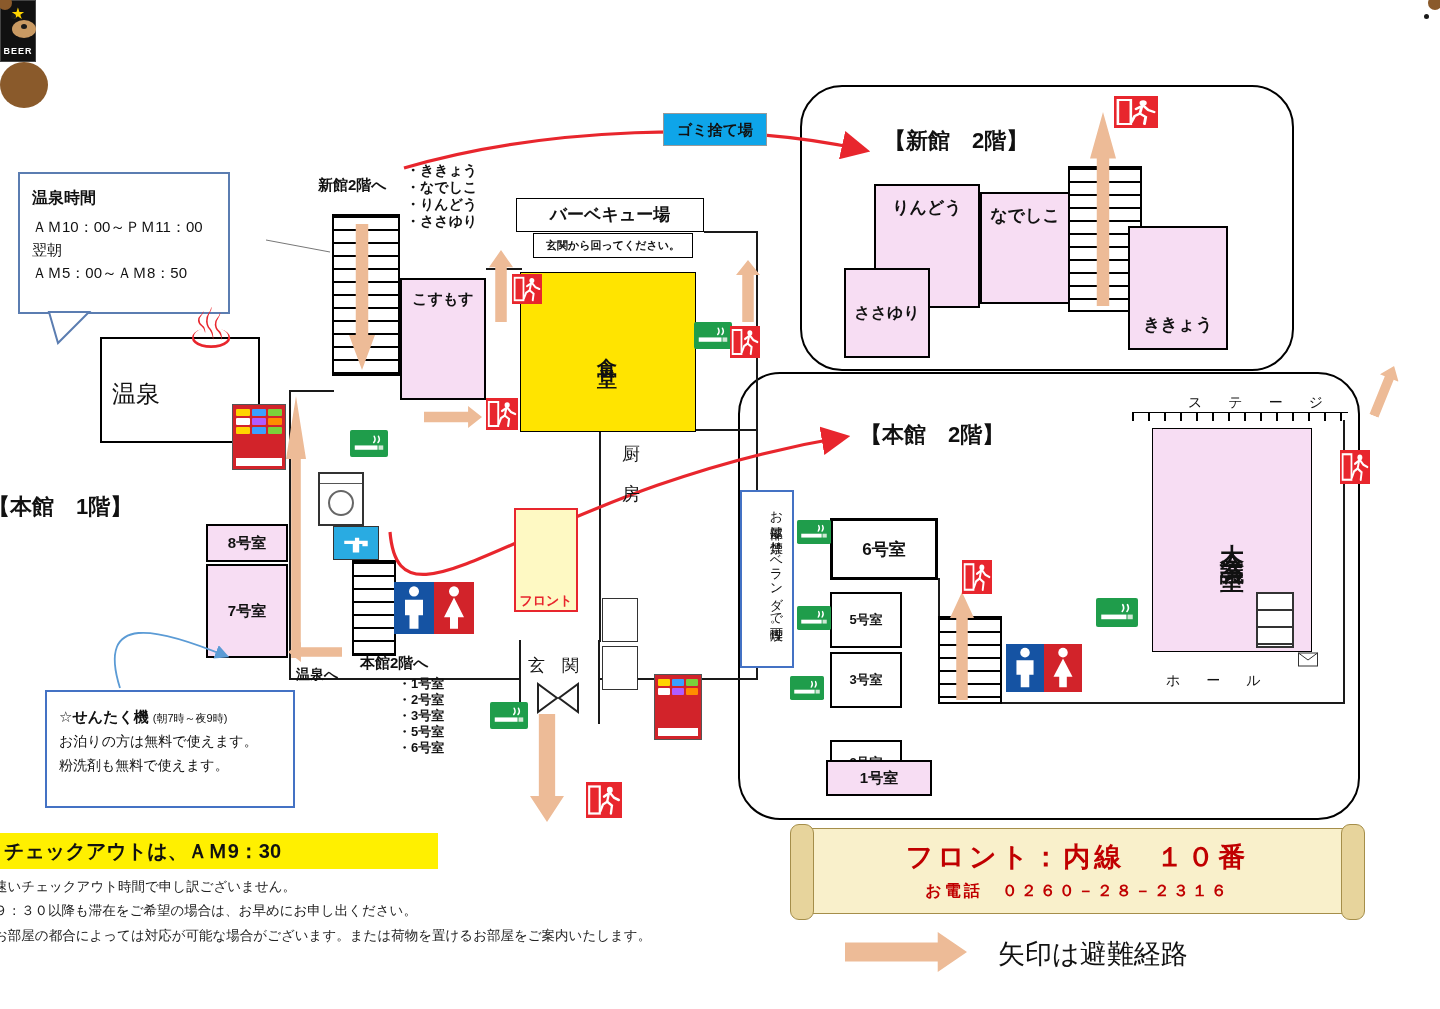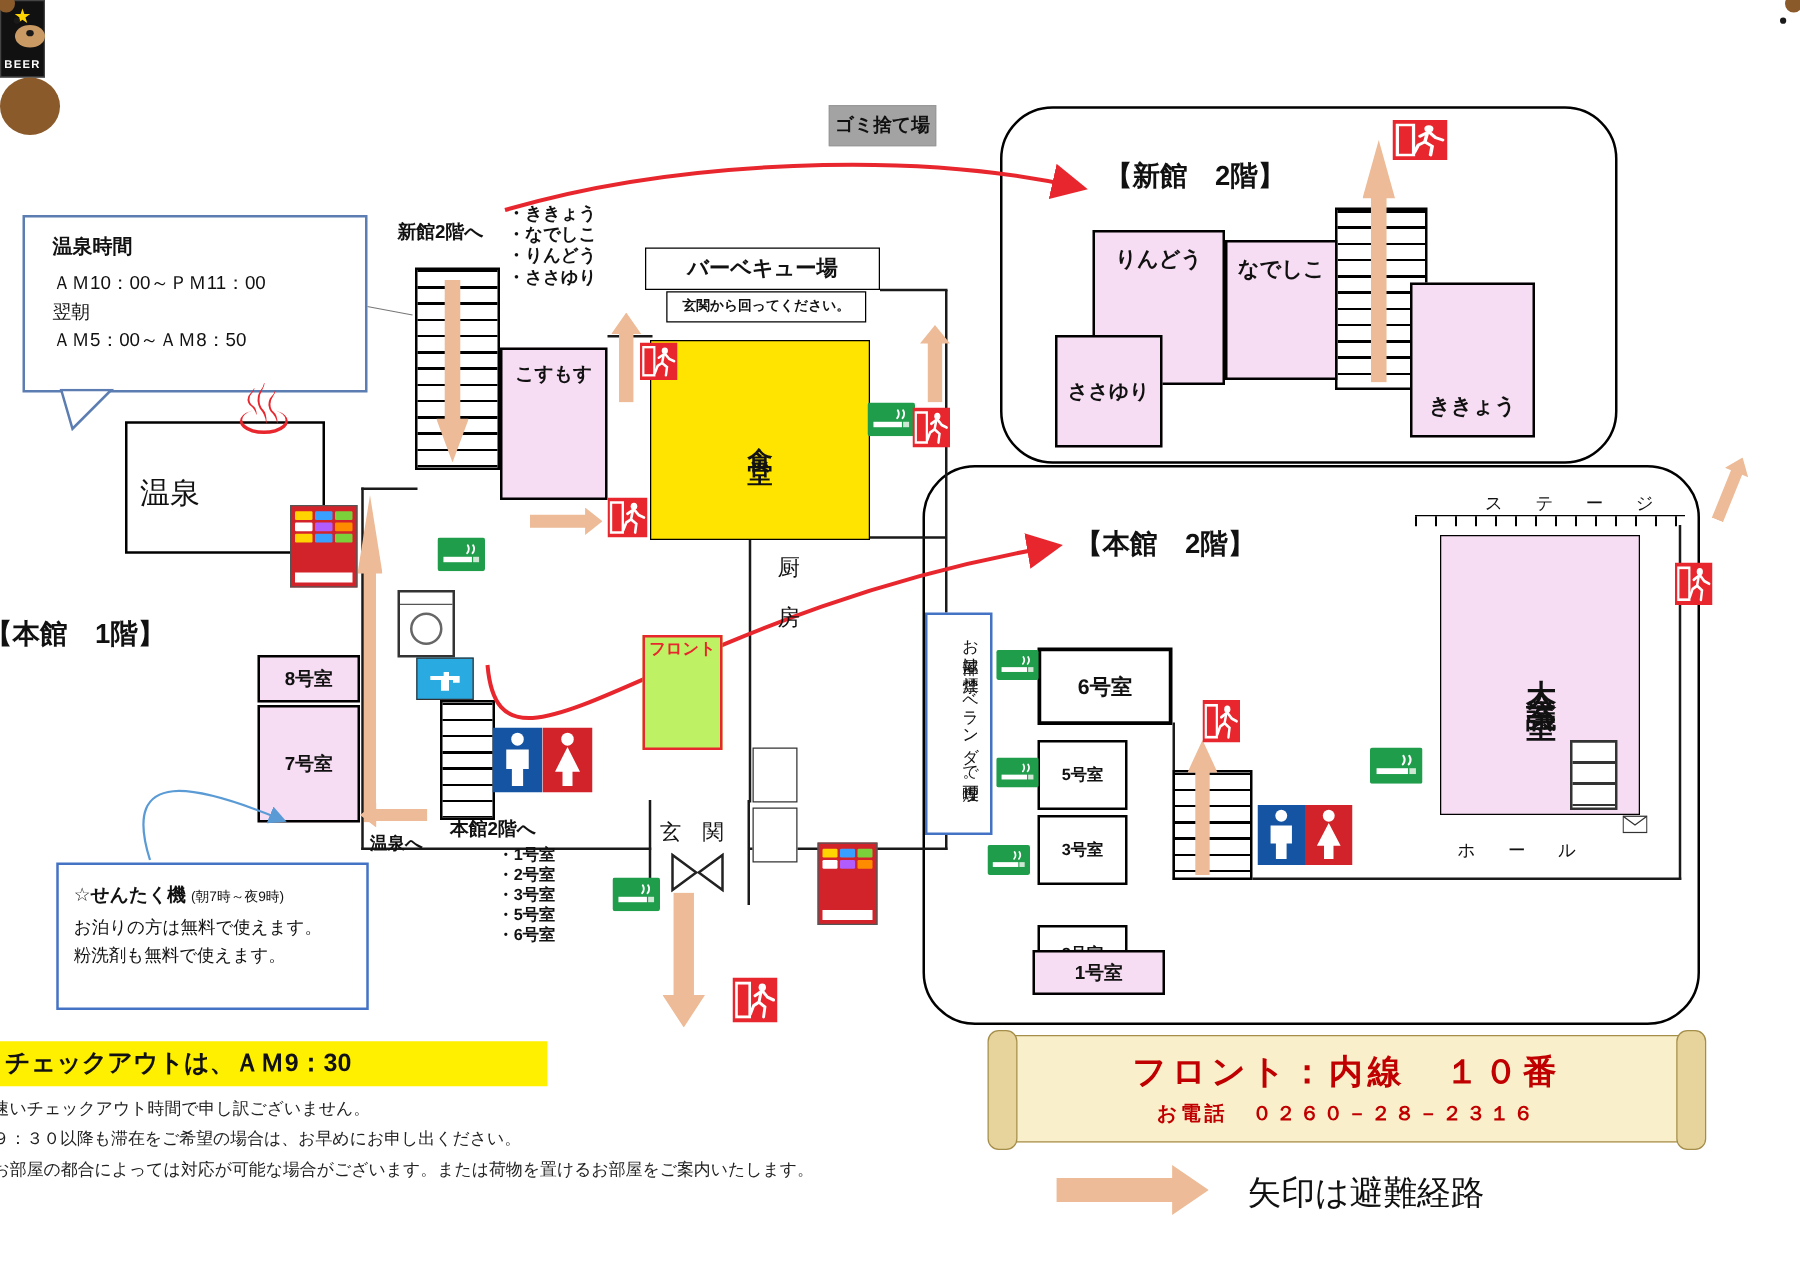--- a/index.html
+++ b/index.html
@@ -21,37 +21,37 @@
   .arr{position:absolute;background:var(--tan);z-index:4}
   .arr-up{clip-path:polygon(50% 0,100% 24%,74% 24%,74% 100%,26% 100%,26% 24%,0 24%)}
   .arr-down{clip-path:polygon(50% 100%,100% 76%,74% 76%,74% 0,26% 0,26% 76%,0 76%)}
   .arr-right{clip-path:polygon(100% 50%,76% 0,76% 26%,0 26%,0 74%,76% 74%,76% 100%)}
   .arr-left{clip-path:polygon(0 50%,24% 0,24% 26%,100% 26%,100% 74%,24% 74%,24% 100%)}
   .icon{position:absolute;z-index:5}
   .icon svg{display:block;width:100%;height:100%}
   #overlay{position:absolute;left:0;top:0;z-index:3;pointer-events:none}
 
   #title{left:6px;top:86px;font-size:32px;font-weight:bold;letter-spacing:3px;z-index:6}
-  #garbage{left:663px;top:84px;width:86px;height:33px;background:#a3a3a3;border:1px solid #999;
+  #garbage{left:663px;top:113px;width:104px;height:33px;background:#0ea5e9;border:1px solid #999;
            font-size:15px;font-weight:bold;text-align:center;line-height:31px;z-index:6}
 
   
   #p-new2f{left:800px;top:85px;width:494px;height:286px}
   #h-new2f{left:884px;top:126px;font-size:22px;z-index:6}
   #stairs-n{left:1068px;top:166px;width:74px;height:146px}
   #arrA1{left:1090px;top:112px;width:26px;height:194px}
   #exit-n{left:1114px;top:96px;width:44px;height:32px}
   #rm-rindou{left:874px;top:184px;width:106px;height:124px;font-size:17px}
   #rm-nadeshiko{left:980px;top:192px;width:90px;height:112px;font-size:17px}
   #rm-sasayuri{left:844px;top:268px;width:86px;height:90px;font-size:16px}
   #rm-kikyou{left:1128px;top:226px;width:100px;height:124px;font-size:17px}
 
   
-  #bubble{left:18px;top:172px;width:276px;height:142px;border:2px solid #5b7db1;background:#fff;
-          padding:12px 22px;z-index:6;font-size:15px;line-height:1.55}
+  #bubble{left:18px;top:172px;width:212px;height:142px;border:2px solid #5b7db1;background:#fff;
+          padding:12px 12px;z-index:6;font-size:15px;line-height:1.55}
   #bubble .hd{font-size:16px;font-weight:bold;margin-bottom:4px}
   #bubble-tail{left:46px;top:311px;z-index:7}
 
   
   #onsen-box{left:100px;top:337px;width:160px;height:106px;border:2px solid #000;background:#fff;z-index:2}
   #onsen-sym{left:186px;top:296px;font-size:56px;color:var(--red);z-index:6;font-family:"DejaVu Sans",sans-serif}
   #onsen-lbl{left:112px;top:378px;font-size:24px;font-weight:normal;z-index:6}
   #h-main1f{left:-12px;top:492px;font-size:22px;font-weight:bold;z-index:6}
 
   
@@ -113,22 +113,22 @@
   #faucet{left:333px;top:526px;width:46px;height:34px;background:#29abe2;border:1.5px solid #333;z-index:6;
           display:flex;align-items:center;justify-content:center}
   #faucet svg{width:32px;height:22px}
 
   #stairs2{left:352px;top:560px;width:44px;height:96px}
   #toiletM1{left:394px;top:582px;width:40px;height:52px}
   #toiletF1{left:434px;top:582px;width:40px;height:52px}
   #to-main2f{left:360px;top:654px;font-size:15px;font-weight:bold;z-index:6}
   #list-main2f{left:398px;top:676px;font-size:13px;font-weight:bold;line-height:16px;z-index:6}
 
-  #front-box{left:514px;top:508px;width:64px;height:92px;border:2px solid var(--red);background:#bef264;z-index:4;
-             display:flex;align-items:flex-start;justify-content:center}
+  #front-box{left:514px;top:508px;width:64px;height:104px;border:2px solid var(--red);background:#fef9c3;z-index:4;
+             display:flex;align-items:flex-end;justify-content:center}
   #front-box span{color:var(--red);font-size:13px;font-weight:bold}
   #kit1{left:622px;top:442px;font-size:18px;z-index:6}
   #kit2{left:622px;top:482px;font-size:18px;z-index:6}
   #genkan{left:528px;top:654px;font-size:17px;z-index:6}
   #door{left:536px;top:682px;z-index:5}
   .locker{position:absolute;border:1.5px solid #333;background:#fff;z-index:2}
   #lock1{left:602px;top:598px;width:36px;height:44px}
   #lock2{left:602px;top:646px;width:36px;height:44px}
   #smoke2{left:490px;top:702px;width:38px;height:27px}
   #arrA8{left:530px;top:714px;width:34px;height:108px}

